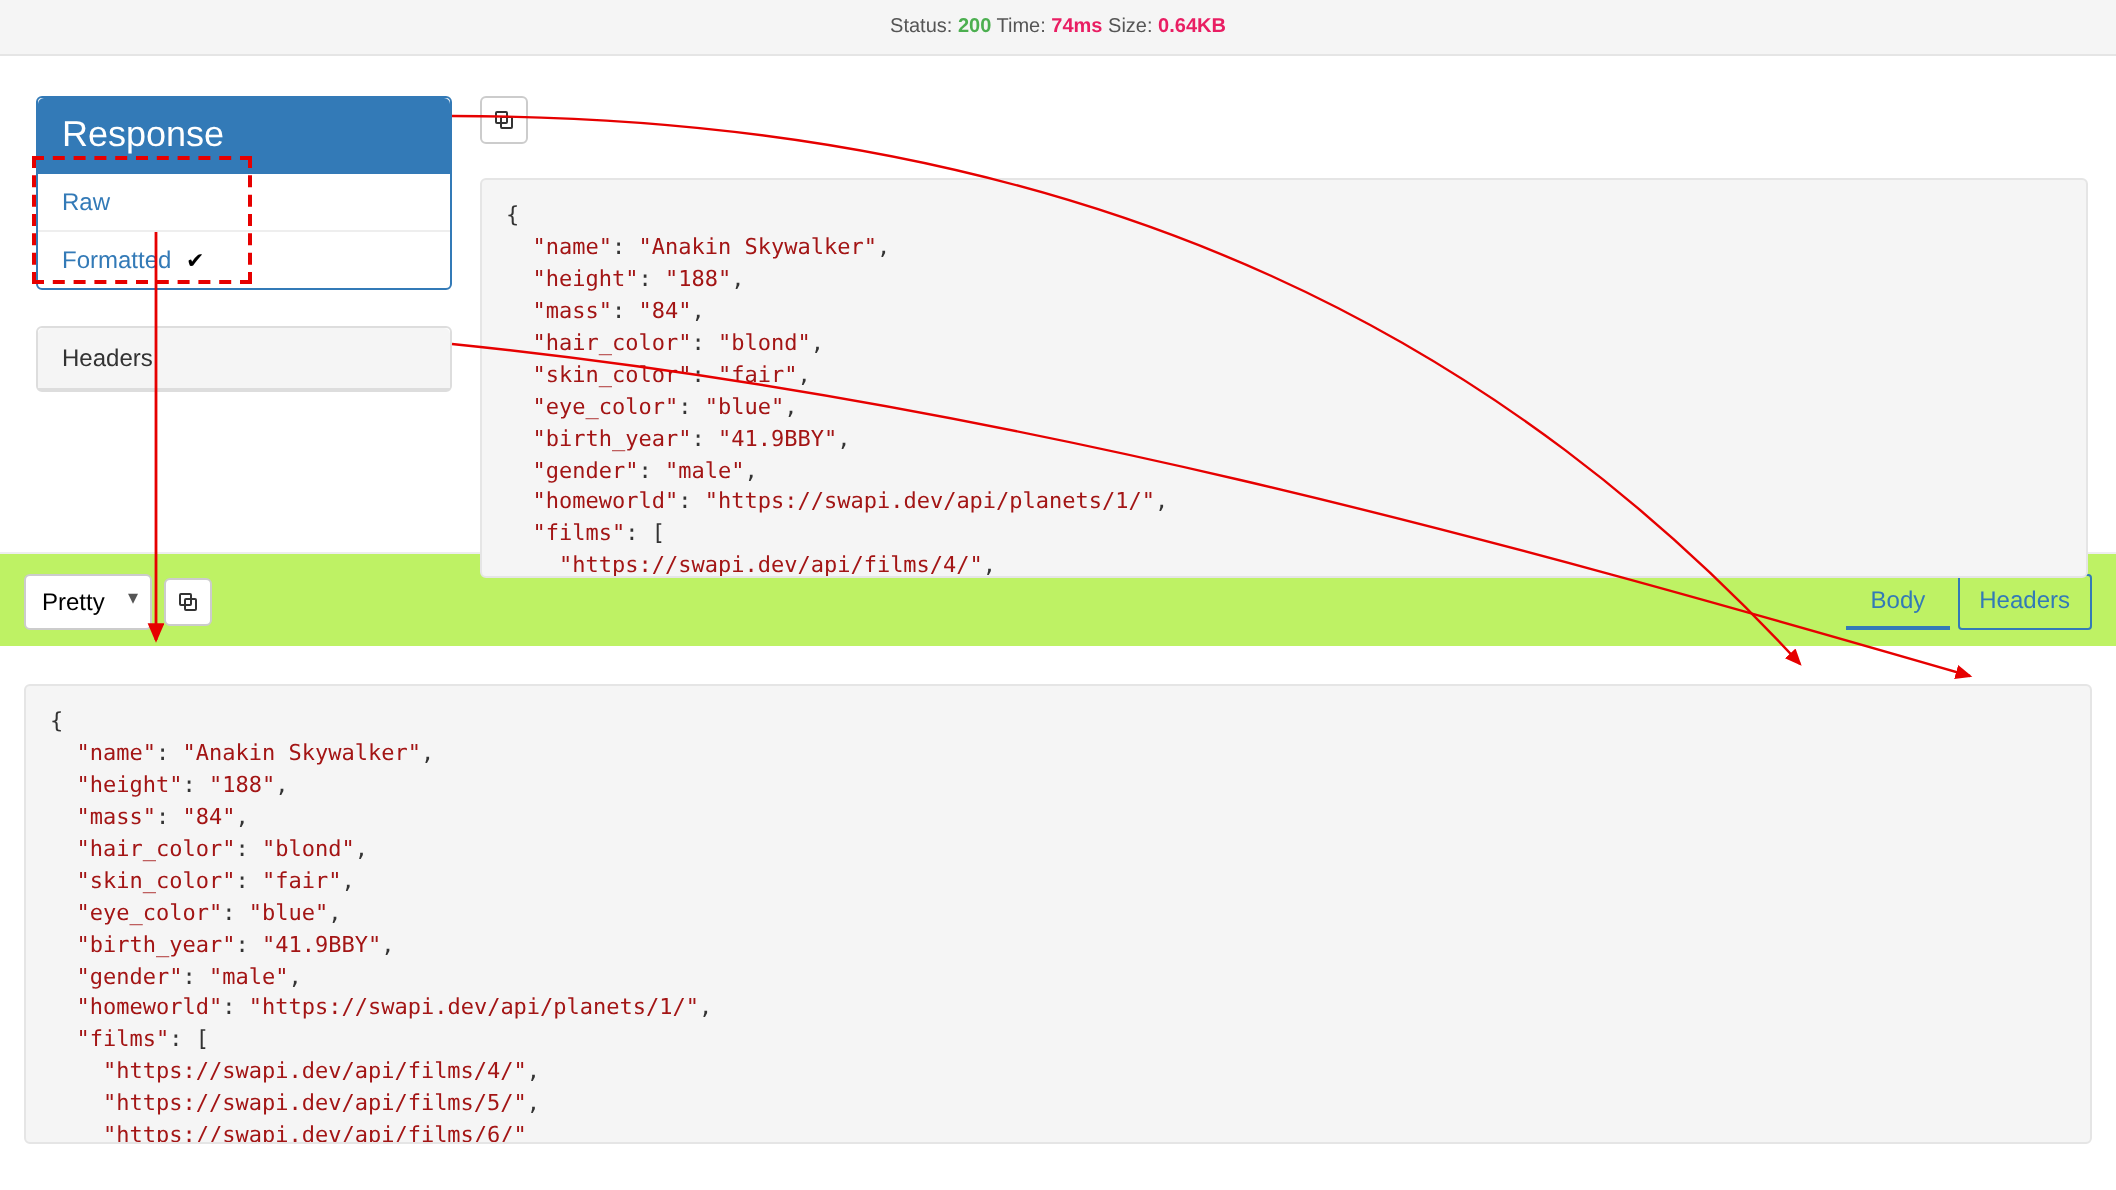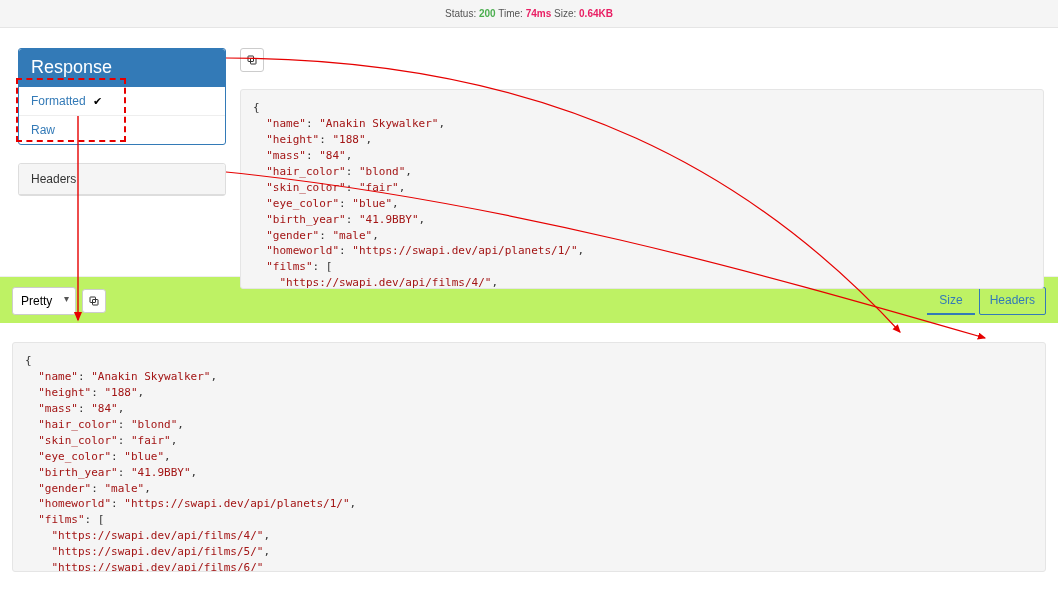--- a/index.html
+++ b/index.html
@@ -181,25 +181,25 @@
 </div>
 
 <div class="upper" style="height:248px;">
   <div class="sidebar">
     <div class="panel panel-primary">
       <div class="panel-heading">
         <span>Response</span>
       </div>
       <div class="panel-body">
         <a class="list-item">
+          <span>Raw</span>
+        </a>
+        <a class="list-item">
           <span>Formatted</span>
           <span class="check">✔</span>
-        </a>
-        <a class="list-item">
-          <span>Raw</span>
         </a>
       </div>
     </div>
     <div class="panel panel-default">
       <div class="panel-heading">
         <span>Headers</span>
       </div>
     </div>
   </div>
 
@@ -242,21 +242,21 @@
       </select>
     </span>
     <span class="copy-btn" style="margin-left:6px;">
       <svg width="12" height="12" viewBox="0 0 24 24" fill="none" stroke="#333" stroke-width="2">
           <rect x="9" y="9" width="11" height="11" rx="1"></rect>
           <rect x="4" y="4" width="11" height="11" rx="1"></rect>
         </svg>
     </span>
     <div class="tabs-right">
       <span class="tab active">
-        <span>Size</span>
+        <span>Body</span>
       </span>
       <span class="tab headers">
         <span>Headers</span>
       </span>
     </div>
   </div>
 
   <div class="lower-code-wrap">
     <pre class="code-block" id="lower-json" style="height:230px;">{
   <span class="k">"name"</span>: <span class="s">"Anakin Skywalker"</span>,

